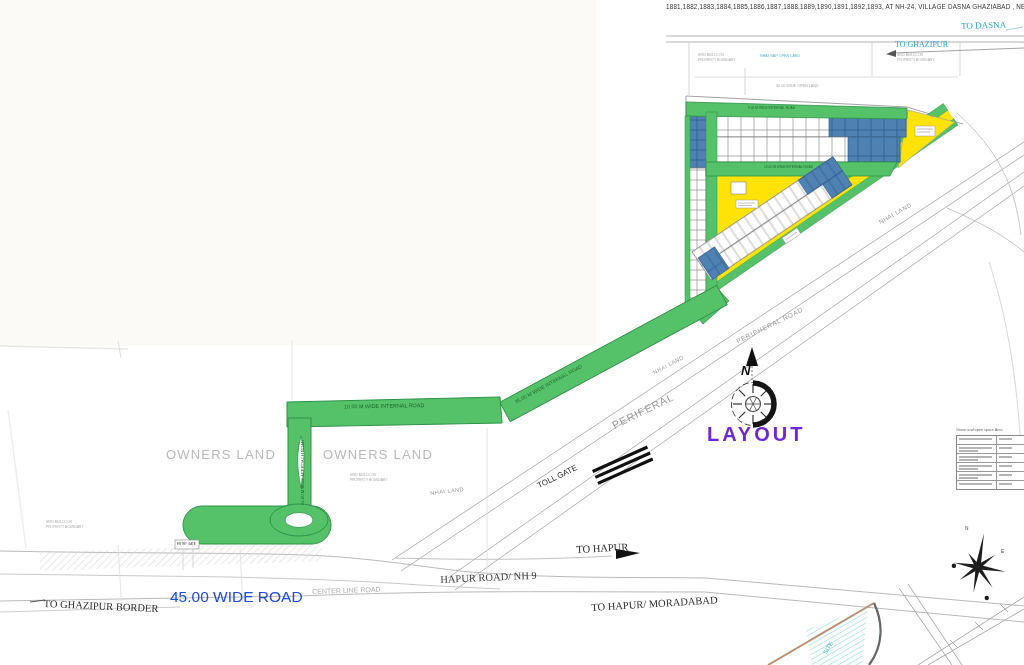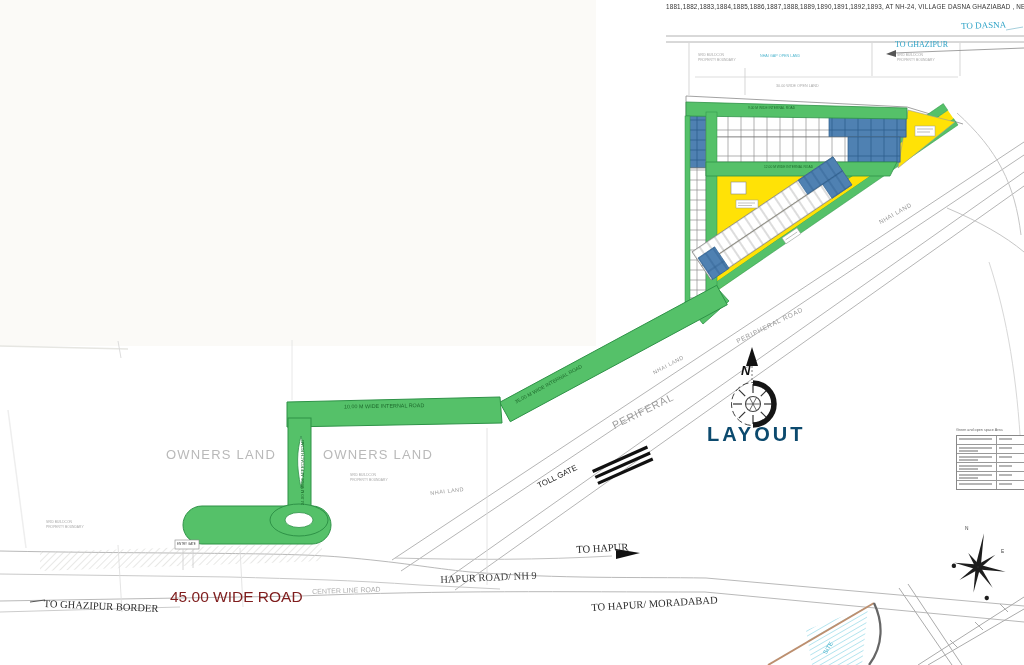--- a/index.html
+++ b/index.html
@@ -256,24 +256,24 @@
 <div class="lbl faint twoline" style="left:350px;top:473px;font-size:6px;transform:scale(.55);">
   <span>SRID BUILDCON</span><br><span>PROPERTY BOUNDARY</span>
 </div>
 <div class="lbl faint twoline" style="left:46px;top:520px;font-size:6px;transform:scale(.55);">
   <span>SRID BUILDCON</span><br><span>PROPERTY BOUNDARY</span>
 </div>
 
 <span class="lbl" style="left:536px;top:482px;font-size:8px;color:#2b2b2b;transform:rotate(-26deg);">TOLL GATE</span>
 <span class="lbl" style="left:177px;top:541.5px;font-size:6px;color:#444;transform:scale(.5);">ENTRY GATE</span>
 
-<span class="lbl" style="left:707px;top:423px;font-size:20px;font-weight:bold;color:#0c4a6e;letter-spacing:3px;">LAYOUT</span>
+<span class="lbl" style="left:707px;top:423px;font-size:20px;font-weight:bold;color:#6d28d9;letter-spacing:3px;">LAYOUT</span>
 <span class="lbl" style="left:741px;top:363px;font-size:13px;font-weight:bold;font-style:italic;color:#111;">N</span>
 
-<span class="lbl" style="left:170px;top:588px;font-size:15.5px;color:#7f1d1d;">45.00 WIDE ROAD</span>
+<span class="lbl" style="left:170px;top:588px;font-size:15.5px;color:#1d4ed8;">45.00 WIDE ROAD</span>
 <span class="lbl grayTxt" style="left:312px;top:588px;font-size:7px;color:#ababab;transform:rotate(-2deg);">CENTER LINE ROAD</span>
 <span class="lbl serif" style="left:440px;top:574px;font-size:10.5px;color:#3c3c3c;transform:rotate(-2.5deg);">HAPUR ROAD/ NH 9</span>
 <span class="lbl serif" style="left:576px;top:544px;font-size:10.5px;color:#2e2e2e;transform:rotate(-3deg);">TO HAPUR</span>
 <span class="lbl serif" style="left:591px;top:602px;font-size:10.5px;color:#2e2e2e;transform:rotate(-3.5deg);">TO HAPUR/ MORADABAD</span>
 <span class="lbl serif" style="left:44px;top:598px;font-size:10.5px;color:#2e2e2e;transform:rotate(2.5deg);">TO GHAZIPUR BORDER</span>
 
 <span class="lbl" style="left:965px;top:526px;font-size:6px;color:#444;transform:scale(.8);">N</span>
 <span class="lbl" style="left:1001px;top:549px;font-size:6px;color:#444;transform:scale(.8);">E</span>
 
 <span class="lbl" style="left:822px;top:652px;font-size:6px;color:#45b3cc;transform:rotate(-58deg);">SITE</span>

